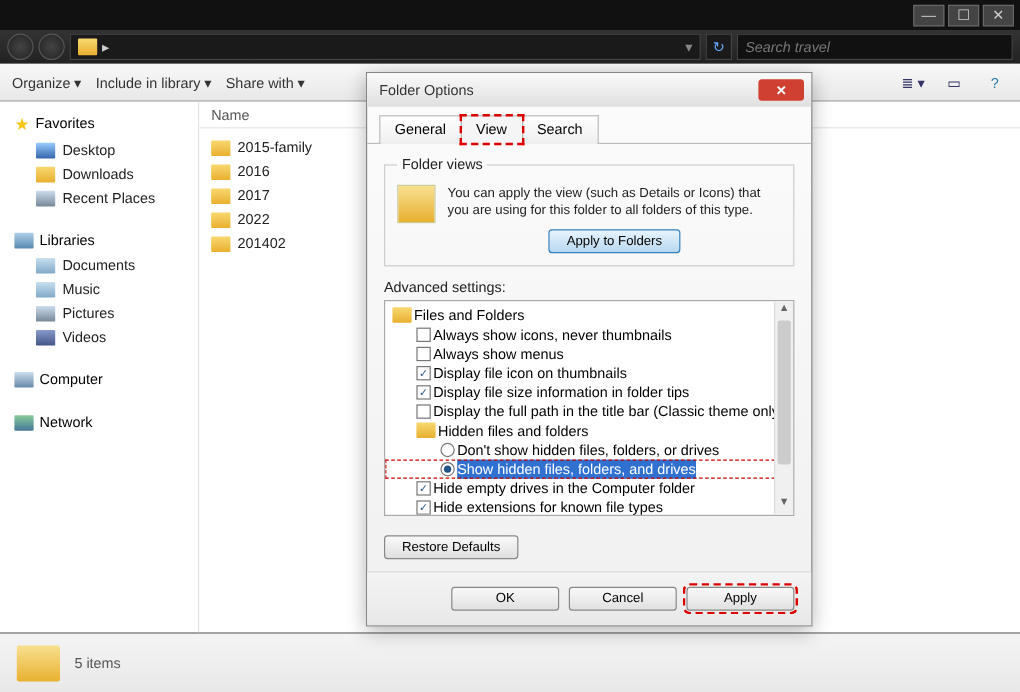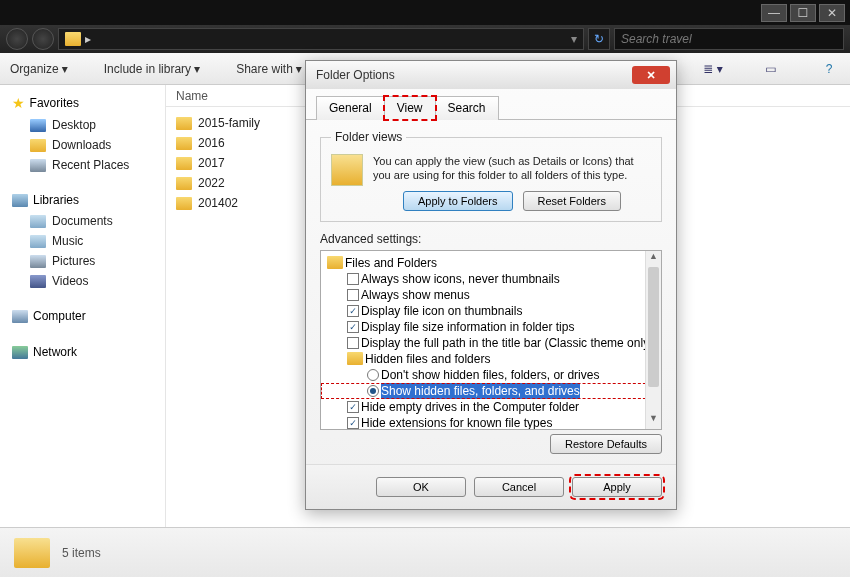--- a/index.html
+++ b/index.html
@@ -11,21 +11,21 @@
 
 
 .explorer-window { position: absolute; top: 25px; left: 0; right: 0; bottom: 0; background: #000; }
 .addressbar { height: 28px; background: linear-gradient(#333, #222); display: flex; align-items: center; padding: 3px 6px; gap: 4px; }
 .navbtn { width: 22px; height: 22px; border-radius: 50%; background: radial-gradient(#444, #222); border: 1px solid #555; }
 .addrpath { flex: 1; height: 22px; background: #1a1a1a; border: 1px solid #444; display: flex; align-items: center; padding: 0 6px; color: #ccc; gap: 4px; }
 .addr-folder-icon { width: 16px; height: 14px; background: linear-gradient(#f8d870, #e8b030); border-radius: 1px; }
 .refreshbtn { width: 22px; height: 22px; background: #1a1a1a; border: 1px solid #444; display:flex; align-items:center; justify-content:center; color:#6af; }
 .searchbox { width: 230px; height: 22px; background: #111; border: 1px solid #444; padding: 0 6px; display: flex; align-items: center; color: #777; font-style: italic; }
 
-.toolbar { height: 32px; background: linear-gradient(#f8f8f8, #e8e8e8); border-bottom: 1px solid #ccc; display: flex; align-items: center; padding: 0 10px; gap: 36px; color: #333; }
+.toolbar { height: 32px; background: linear-gradient(#f8f8f8, #e8e8e8); border-bottom: 1px solid #ccc; display: flex; align-items: center; padding: 0 10px; gap: 12px; color: #333; }
 .tbitem { display: flex; align-items: center; gap: 3px; cursor: default; }
 .tb-spacer { flex: 1; }
 .tb-iconbtn { width: 22px; height: 20px; border: 1px solid transparent; display:flex; align-items:center; justify-content:center; color:#336; }
 
 .body-area { position: absolute; top: 60px; left: 0; right: 0; bottom: 50px; background: #fff; display: flex; }
 .sidebar { width: 166px; border-right: 1px solid #e5e5e5; padding: 6px 0; overflow: hidden; }
 .side-group-title { display: flex; align-items: center; gap: 5px; padding: 4px 12px; font-weight: normal; }
 .side-item { display: flex; align-items: center; gap: 6px; padding: 3px 12px 3px 30px; color: #222; }
 .star { color: #f5c518; font-size: 14px; }
 .folder-icon { width: 16px; height: 13px; background: linear-gradient(#f8d870, #e8b030); border-radius: 1px; display:inline-block; }
@@ -71,21 +71,21 @@
 .adv-row .indent { width: 18px; }
 .chk { width: 12px; height: 12px; border: 1px solid #777; background: #fff; display:inline-flex; align-items:center; justify-content:center; font-size:9px; color:#258; flex-shrink:0; }
 .rad { width: 12px; height: 12px; border: 1px solid #777; border-radius: 50%; background: #fff; display:inline-flex; align-items:center; justify-content:center; flex-shrink:0; }
 .rad.sel::after { content:''; width:6px; height:6px; background:#258; border-radius:50%; }
 .adv-row.selrow { outline: 1px dashed #c00; outline-offset: -1px; }
 .adv-row.selrow .txt { background: #3070d0; color: #fff; }
 .scrollbar { position: absolute; right: 0; top: 0; bottom: 0; width: 16px; background: #f0f0f0; border-left: 1px solid #ddd; }
 .scroll-thumb { position: absolute; left: 2px; right: 2px; top: 16px; height: 120px; background: #ccc; border-radius: 2px; }
 .scroll-arrow { position:absolute; left:0; right:0; height:16px; text-align:center; color:#666; font-size:9px; }
 
-.restore-row { display: flex; justify-content: flex-end; margin-top: 4px; }
+.restore-row { display: flex; margin-top: 16px; }
 .dlg-footer { padding: 12px 14px; display: flex; justify-content: flex-end; gap: 8px; background: linear-gradient(#f4f4f4,#e8e8e8); border-top:1px solid #ddd; }
 </style>
 </head>
 <body>
 
 <div class="titlebar">
   <div class="titlebtn">—</div>
   <div class="titlebtn">☐</div>
   <div class="titlebtn">✕</div>
 </div>
@@ -225,21 +225,20 @@
   </div>
   <div class="dlg-body">
     <fieldset class="fieldset">
       <legend>Folder views</legend>
       <div class="fv-row">
         <div class="fv-icon"></div>
         <div style="flex:1">
           <div class="fv-text">You can apply the view (such as Details or Icons) that you are using for this folder to all folders of this type.</div>
           <div class="btnrow">
             <button class="btn primary">Apply to Folders</button>
-            <button class="btn">Reset Folders</button>
           </div>
         </div>
       </div>
     </fieldset>
 
     <div class="adv-label">Advanced settings:</div>
     <div class="adv-box">
       <div class="adv-row">
         <span class="folder-icon"></span>
         <span>Files and Folders</span>

